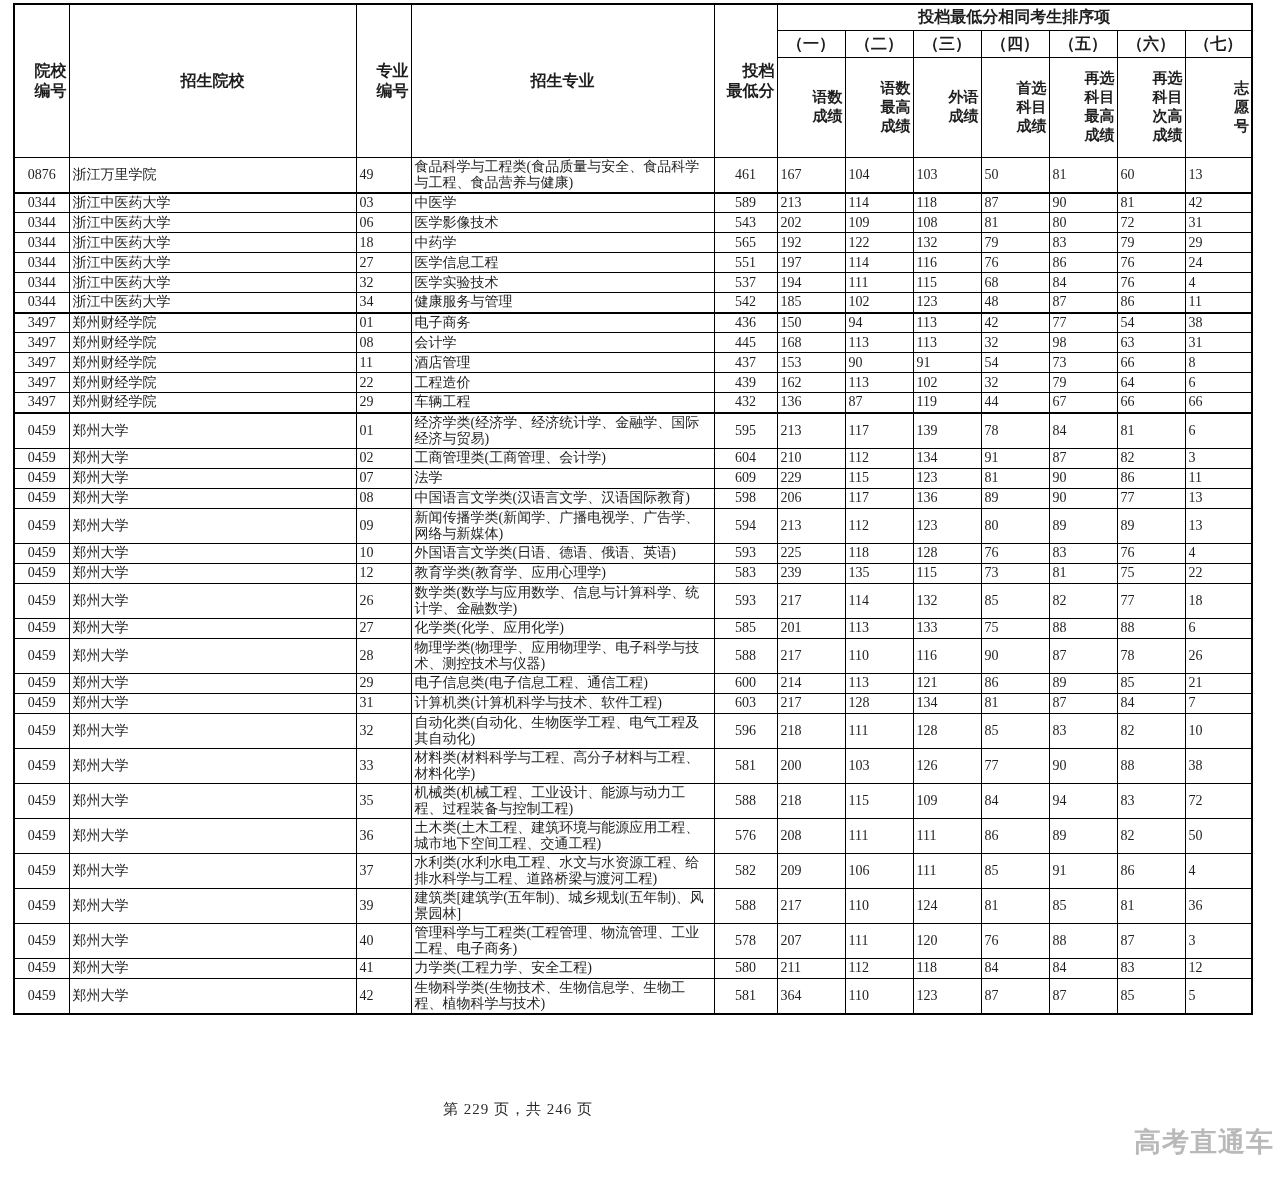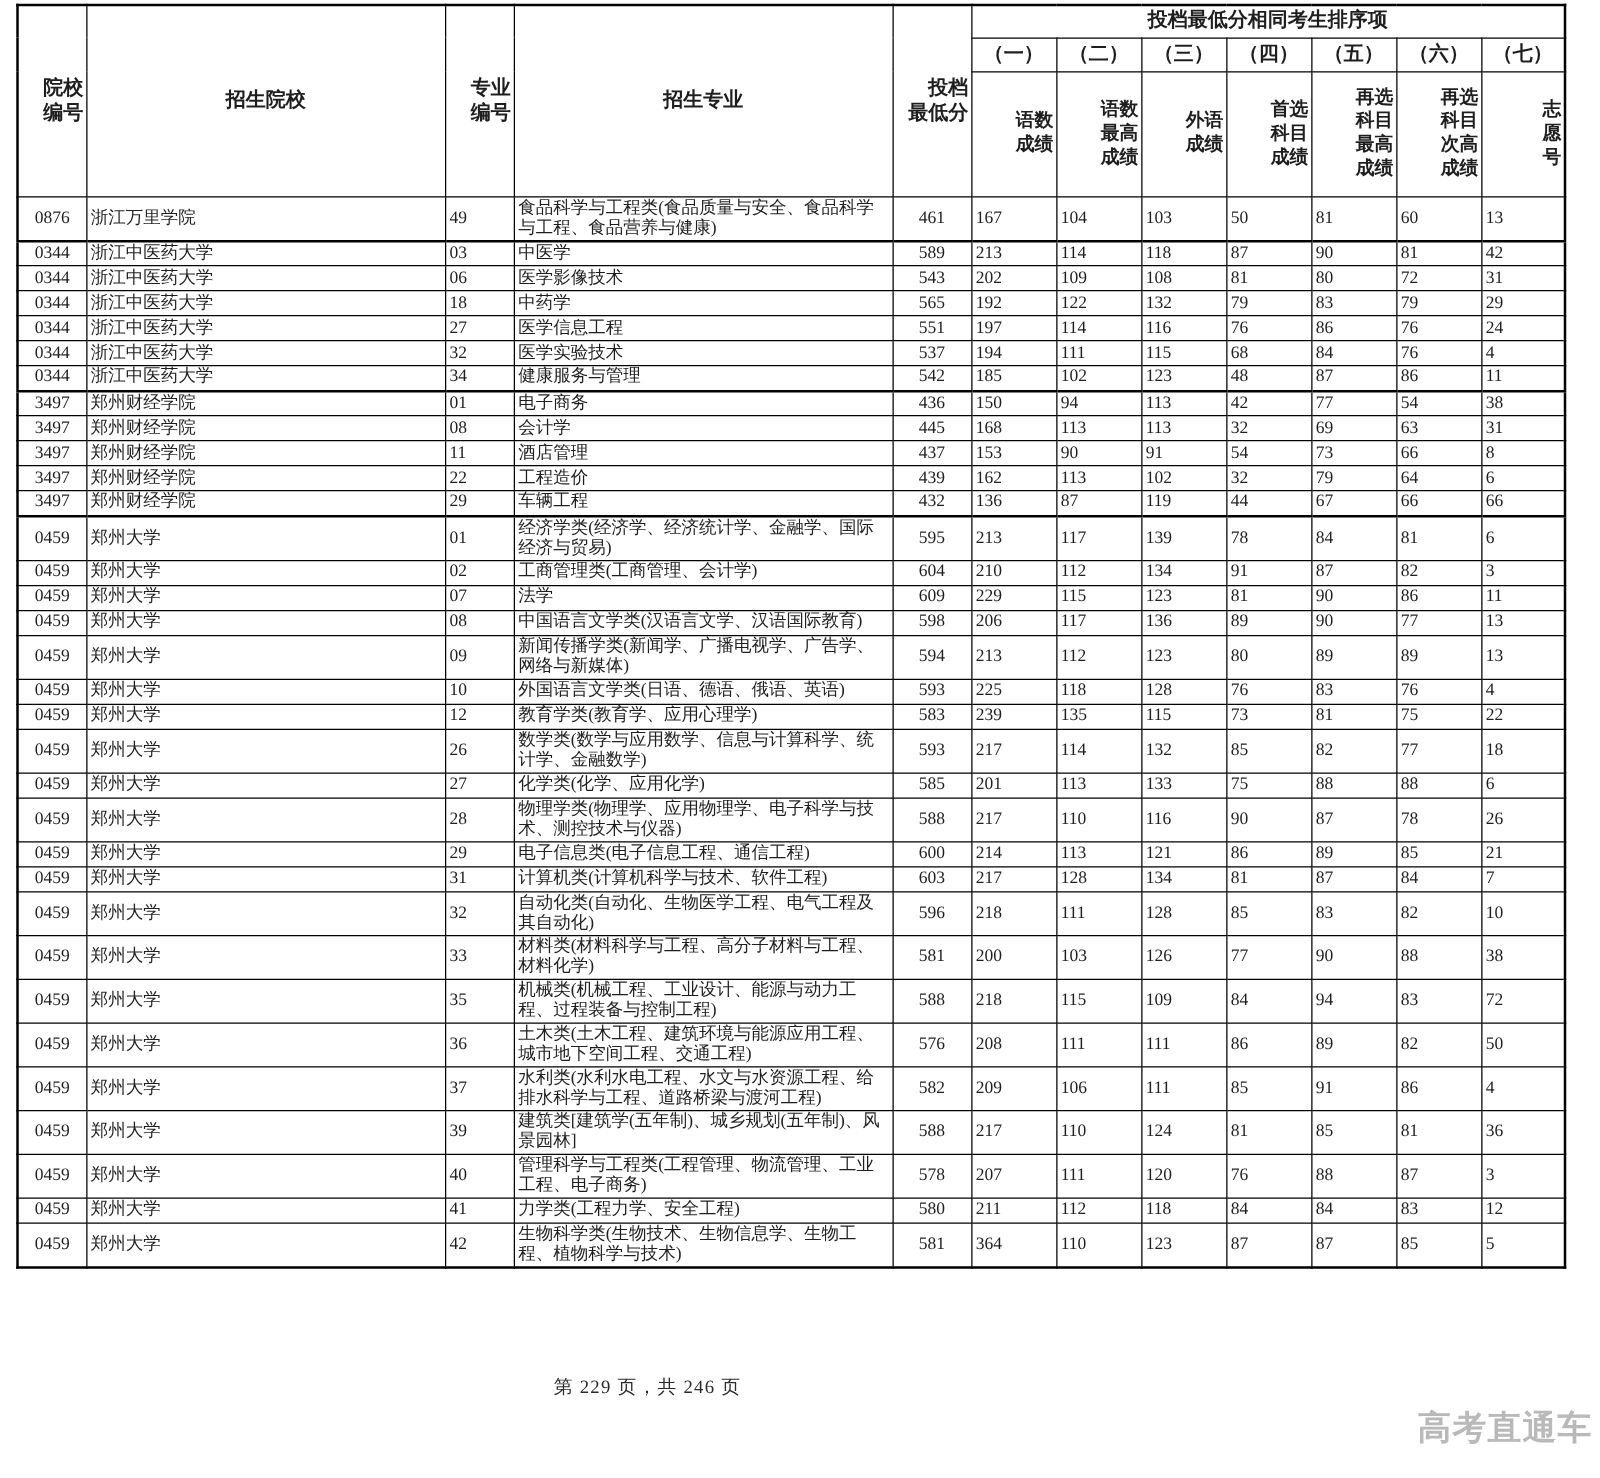--- a/index.html
+++ b/index.html
@@ -258,21 +258,21 @@
         <tr>
       <td class="c-center">3497</td>
       <td class="c-left">郑州财经学院</td>
       <td class="c-left">08</td>
       <td class="c-left">会计学</td>
       <td class="c-center">445</td>
       <td class="c-left">168</td>
       <td class="c-left">113</td>
       <td class="c-left">113</td>
       <td class="c-left">32</td>
-      <td class="c-left">69</td>
+      <td class="c-left">98</td>
       <td class="c-left">63</td>
       <td class="c-left">31</td>
     </tr>
         <tr>
       <td class="c-center">3497</td>
       <td class="c-left">郑州财经学院</td>
       <td class="c-left">11</td>
       <td class="c-left">酒店管理</td>
       <td class="c-center">437</td>
       <td class="c-left">153</td>

